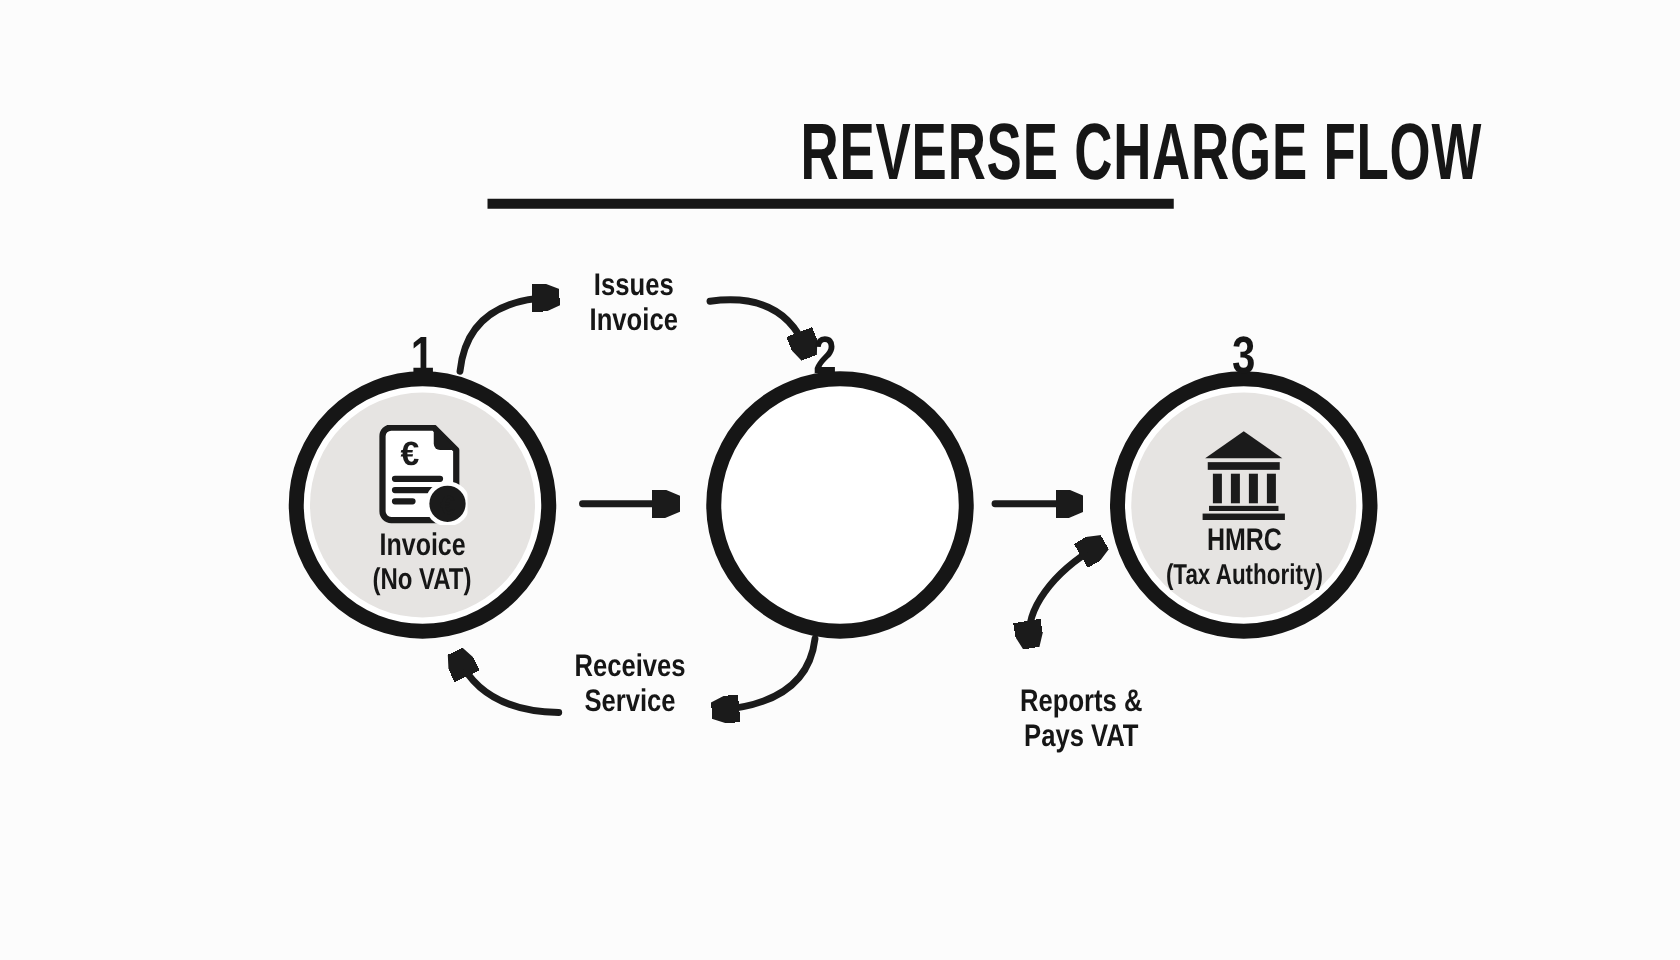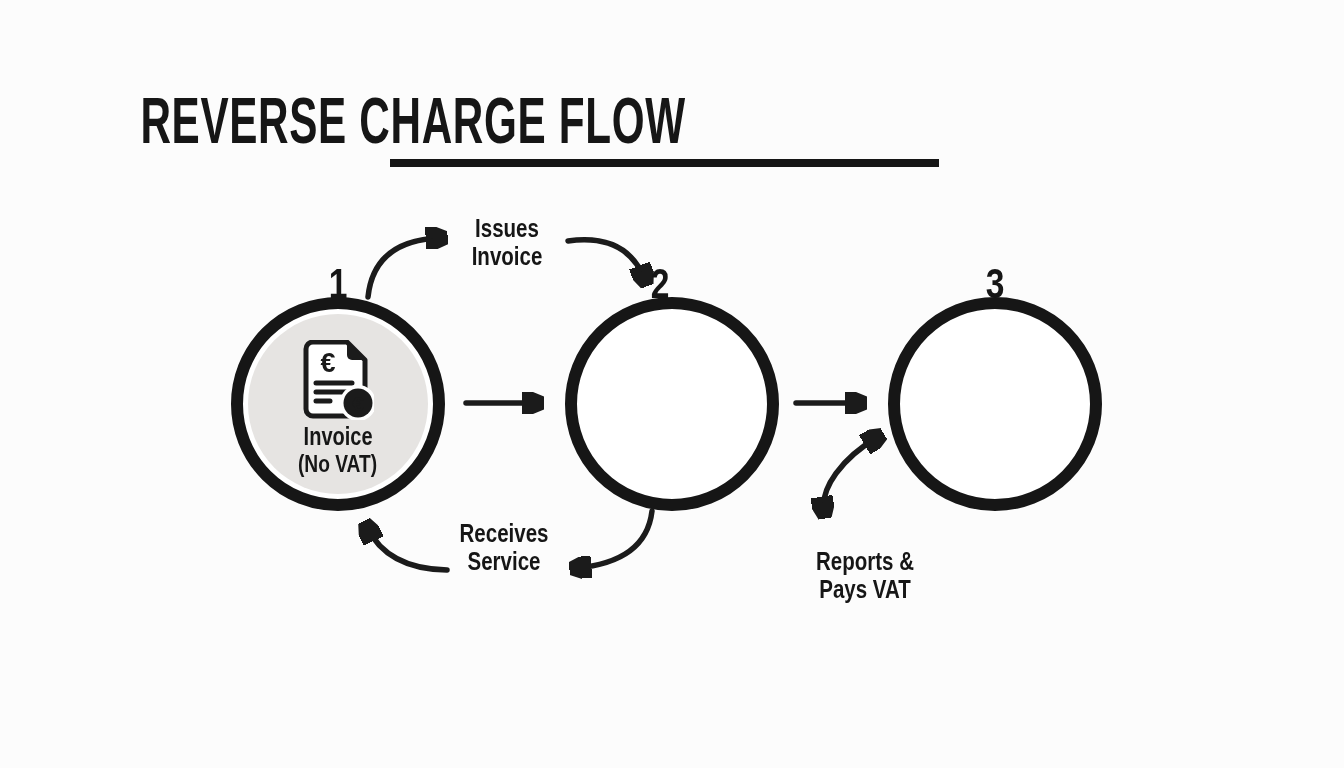--- a/index.html
+++ b/index.html
@@ -2,21 +2,21 @@
 <html><head>
 <meta charset="utf-8">
 <style>
   html,body { margin:0; padding:0; background:#fcfcfc; }
   .canvas {
     position:relative; width:1344px; height:768px; overflow:hidden;
     background:#fcfcfc; color:#1a1a1a;
     font-family:"Liberation Sans", sans-serif;
   }
   
-  .title-wrap { position:absolute; top:84px; left:0; width:1326px; text-align:left; }
+  .title-wrap { position:absolute; top:84px; left:0; width:1326px; text-align:right; }
   .title {
     display:inline-block; font-size:64px; font-weight:700; letter-spacing:1px;
     white-space:nowrap; transform:scaleX(0.66); transform-origin:center;
     color:#161616;
   }
   .title-underline { position:absolute; left:390px; top:159px; width:549px; height:8px; background:#161616; }
 
   
   .arrows { position:absolute; left:0; top:0; z-index:1; pointer-events:none; }
   .arrows path, .arrows line { stroke:#1b1b1b; stroke-width:5.5; fill:none; stroke-linecap:round; }
@@ -100,20 +100,34 @@
       <div class="node-subtitle">(No VAT)</div>
     </div>
   </div>
 
   <div class="node node--customer" style="left:565px; top:297px;">
     <div class="node-number">2</div>
   </div>
 
   <div class="node node--hmrc" style="left:888px; top:297px;">
     <div class="node-number">3</div>
+    <div class="node-inner">
+      <svg class="node-icon" width="70" height="72" viewBox="0 0 68 70">
+        <path class="ink-fill" d="M34,1 L64,22 H4 z"></path>
+        <rect class="ink-fill" x="6" y="25" width="56" height="6"></rect>
+        <rect class="ink-fill" x="10" y="34" width="7" height="23"></rect>
+        <rect class="ink-fill" x="24" y="34" width="7" height="23"></rect>
+        <rect class="ink-fill" x="38" y="34" width="7" height="23"></rect>
+        <rect class="ink-fill" x="52" y="34" width="7" height="23"></rect>
+        <rect class="ink-fill" x="7" y="59" width="54" height="4"></rect>
+        <rect class="ink-fill" x="2" y="65" width="64" height="5"></rect>
+      </svg>
+      <div class="node-title">HMRC</div>
+      <div class="node-subtitle">(Tax Authority)</div>
+    </div>
   </div>
 
   <div class="flow-label flow-label--issues">Issues
 Invoice</div>
   <div class="flow-label flow-label--receives">Receives
 Service</div>
   <div class="flow-label flow-label--reports">Reports &amp;
 Pays VAT</div>
 
 </div>

